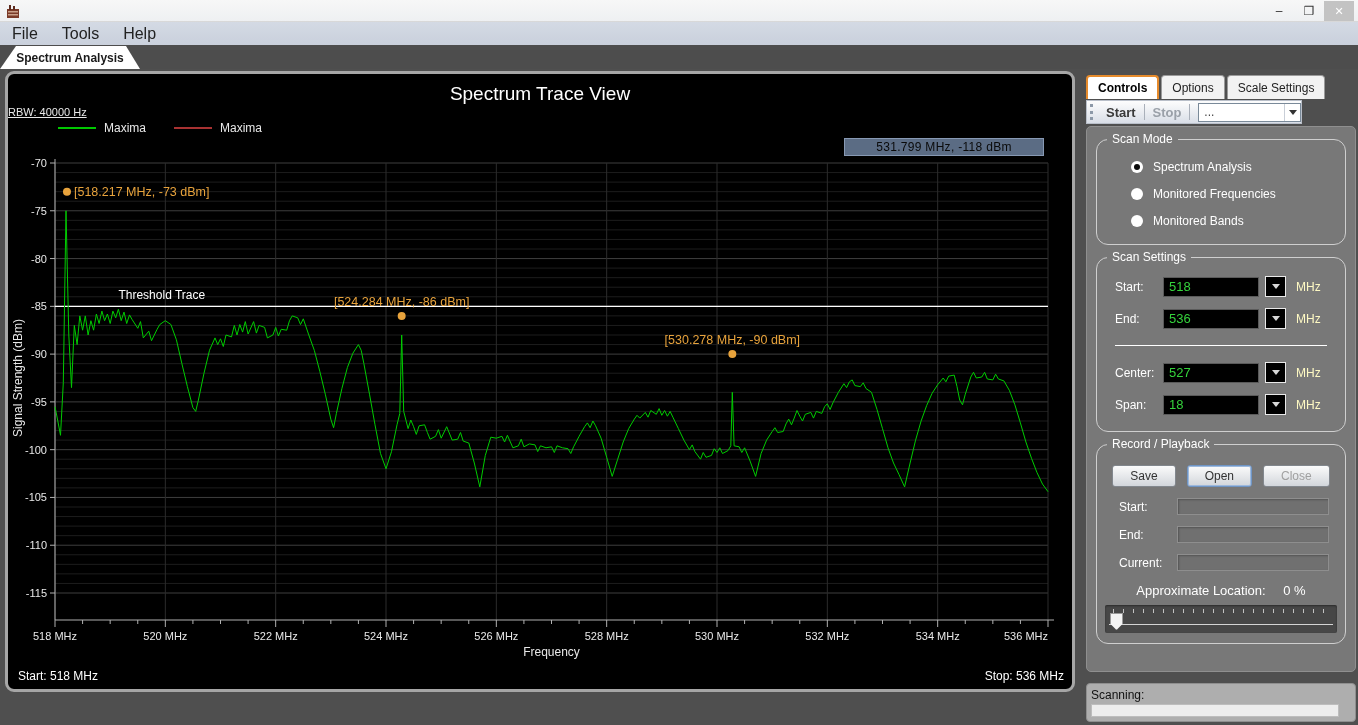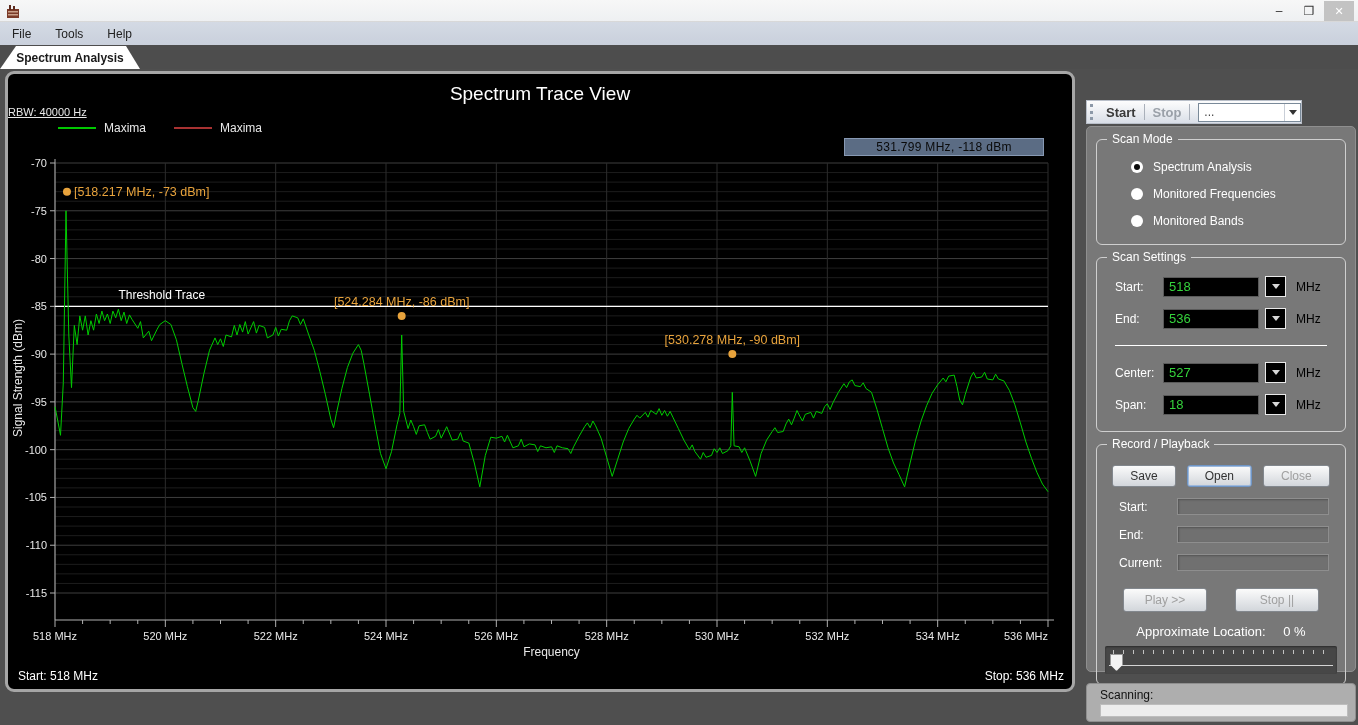--- a/index.html
+++ b/index.html
@@ -10,21 +10,21 @@
               background:linear-gradient(#f7f7f7,#eef0f2); border-bottom:1px solid #d8d8d8; }
   .app-icon { position:absolute; left:5px; top:3px; width:16px; height:16px; }
   .title-text { position:absolute; left:0; right:0; top:3px; text-align:center;
                 font-size:13px; color:#1c1c1c; }
   .win-btns { position:absolute; right:4px; top:0; height:22px; display:flex; align-items:center; }
   .win-btn { width:30px; height:20px; display:flex; align-items:center; justify-content:center;
              font-size:12px; color:#333; cursor:default; }
   .win-btn.close { background:#c3c3c3; color:#fff; font-size:11px; }
   .menubar { position:absolute; left:0; top:22px; width:1358px; height:23px;
              background:linear-gradient(#d4dae4,#c9d0dc); display:flex; align-items:center; }
-  .menu-item { padding:3px 12px; font-size:12px; color:#222; }
+  .menu-item { padding:3px 12px; font-size:16px; color:#222; }
   .tabstrip { position:absolute; left:0; top:45px; width:1358px; height:24px; background:#4d4d4d; }
   .main-tab { position:absolute; left:0; top:1px; width:140px; height:23px; background:#fff;
               clip-path:polygon(16px 0, calc(100% - 14px) 0, 100% 100%, 0 100%);
               display:flex; align-items:center; justify-content:center;
               font-size:12px; font-weight:bold; color:#1a1a1a; }
   
   .chart-panel { position:absolute; left:5px; top:71px; width:1070px; height:621px;
                  background:#000; border:3px solid #a6a6a6; border-radius:9px; }
   .chart-title { position:absolute; top:9px; left:0; right:0; text-align:center;
                  color:#fff; font-size:19px; }
@@ -56,39 +56,39 @@
   .tb-sep { width:1px; height:16px; background:#aab0ba; }
   .tb-combo { width:116px; height:19px; margin-left:8px; background:#fff;
               border:1px solid #7a8a99; display:flex; align-items:center; }
   .tb-combo .val { flex:1; font-size:12px; color:#444; padding-left:5px; }
   .tb-combo .arrow-btn { width:16px; height:17px; display:flex; align-items:center;
                          justify-content:center; border-left:1px solid #c9cfd8; }
   .caret { width:0; height:0; border-left:4px solid transparent; border-right:4px solid transparent;
            border-top:5px solid #333; }
   .side-body { position:absolute; top:51px; left:0; width:270px; height:546px;
                background:#787878; border:1px solid #8f8f8f; border-radius:5px; }
-  .groupbox { position:relative; margin:12px 9px 0 9px; border:1px solid #cfcfcf; border-radius:6px; }
+  .groupbox { position:relative; margin:12px 9px 0 9px; border:1px solid #cfcfcf; border-radius:12px; }
   .groupbox > .gb-title { position:absolute; top:-8px; left:10px; background:#787878;
                           padding:0 5px; font-size:12px; color:#fff; }
   .radios { padding:20px 0 14px 34px; }
   .radio-row { display:flex; align-items:center; margin-bottom:13px; }
   .radio { width:12px; height:12px; border-radius:50%; background:#fff; position:relative;
            margin-right:10px; flex:none; }
   .radio.selected::after { content:''; position:absolute; inset:3px; background:#0a0a0a; border-radius:50%; }
   .radio-label { font-size:12px; color:#fff; }
   .ss-rows { padding:18px 0 12px 0; }
   .ss-row { display:flex; align-items:center; margin:0 0 11px 18px; }
   .ss-label { width:48px; font-size:12px; color:#fff; }
   .ss-input { width:96px; height:20px; background:#000; border:1px solid #5a5a5a;
               color:#35d23c; font-size:13px; padding-left:5px;
               font-family:"Liberation Sans",sans-serif; }
   .ss-drop { width:21px; height:21px; background:#000; border:1px solid #e9e9e9; margin-left:6px;
              display:flex; align-items:center; justify-content:center; }
   .ss-drop .caret { border-top-color:#d8d8d8; }
-  .ss-unit { font-size:12px; color:#000000; margin-left:10px; }
+  .ss-unit { font-size:12px; color:#fef9c3; margin-left:10px; }
   .ss-sep { height:1px; background:#fff; margin:16px 18px 16px 18px; }
   .rp-btnrow { display:flex; justify-content:center; gap:11px; padding-top:20px; }
   .btn { min-width:60px; height:22px; border-radius:3px; border:1px solid #82878d;
          background:linear-gradient(#fbfbfb,#d2d6db); font-size:12px; color:#333;
          display:flex; align-items:center; justify-content:center; padding:0 17px; }
   .btn.focused { border-color:#6f95c5; box-shadow:0 0 0 1px #9db9dd inset; }
   .btn.disabled { color:#a0a0a0; }
   .rp-field-row { display:flex; align-items:center; margin:11px 0 0 22px; }
   .rp-label { width:58px; font-size:12px; color:#fff; }
   .rp-input { width:152px; height:17px; background:#707070; border:1px solid #8e8e8e;
@@ -100,21 +100,21 @@
   .rp-loc .pct { margin-left:14px; }
   .slider { position:relative; margin:7px 8px 10px 8px; height:28px; background:#474747;
             border-radius:2px; box-shadow:inset 0 1px 2px rgba(0,0,0,.4); }
   .slider .ticks { position:absolute; left:8px; right:8px; top:4px; height:4px;
                    background:repeating-linear-gradient(90deg,#c2c2c2 0 1px,transparent 1px 10px); }
   .slider .groove { position:absolute; left:4px; right:4px; top:19px; height:1px; background:#d4d4d4; }
   .slider .thumb { position:absolute; left:5px; top:8px; width:13px; height:17px; background:#f4f4f4;
                    border:1px solid #9a9a9a;
                    clip-path:polygon(0 0,100% 0,100% 62%,50% 100%,0 62%); }
   .status-panel { position:absolute; left:1086px; top:683px; width:270px; height:39px;
-                  background:#aeaeae; border:1px solid #8f8f8f; border-radius:4px; padding:4px 13px; }
+                  background:#aeaeae; border:1px solid #8f8f8f; border-radius:4px; padding:4px 4px; }
   .status-label { font-size:12px; color:#111; }
   .status-bar { margin-top:2px; width:248px; height:13px; background:#ededed; border:1px solid #bdbdbd; }
   svg text { font-family:"Liberation Sans",sans-serif; }
 </style>
 </head>
 <body>
 
 <div class="titlebar">
   <svg class="app-icon" viewBox="0 0 16 16">
     <rect x="2" y="6" width="12" height="9" fill="#7a3a28"></rect>
@@ -288,20 +288,25 @@
         <text fill="#e8a33c" font-size="12.5" x="393.66733333333286" y="231.88888888888889" text-anchor="middle">[524.284 MHz, -86 dBm]</text>
         <circle cx="724.3363333333344" cy="280.1111111111111" r="4" fill="#e8a33c"></circle>
         <text fill="#e8a33c" font-size="12.5" x="724.3363333333344" y="270.1111111111111" text-anchor="middle">[530.278 MHz, -90 dBm]</text>
       </g>
     </svg>
   <div class="corner-label start">Start: 518 MHz</div>
   <div class="corner-label stop">Stop: 536 MHz</div>
 </div>
 
 <div class="side">
+  <div class="side-tabs">
+    <div class="side-tab active">Controls</div>
+    <div class="side-tab">Options</div>
+    <div class="side-tab">Scale Settings</div>
+  </div>
   <div class="toolbar">
     <span class="grip"></span>
     <span class="tb-btn">Start</span>
     <span class="tb-sep"></span>
     <span class="tb-btn disabled">Stop</span>
     <span class="tb-sep"></span>
     <span class="tb-combo">
       <span class="val">...</span>
       <span class="arrow-btn">
         <span class="caret"></span>
@@ -380,24 +385,20 @@
         <input class="rp-input" readonly="" value="" style="">
       </div>
       <div class="rp-field-row">
         <span class="rp-label">End:</span>
         <input class="rp-input" readonly="" value="" style="">
       </div>
       <div class="rp-field-row">
         <span class="rp-label">Current:</span>
         <input class="rp-input" readonly="" value="" style="">
       </div>
-      <div class="rp-playrow">
-        <span class="btn disabled">Play &gt;&gt;</span>
-        <span class="btn disabled">Stop ||</span>
-      </div>
       <div class="rp-loc">
         <span>Approximate Location:</span>
         <span class="pct">0 %</span>
       </div>
       <div class="slider">
         <div class="ticks"></div>
         <div class="groove"></div>
         <div class="thumb"></div>
       </div>
     </div>

